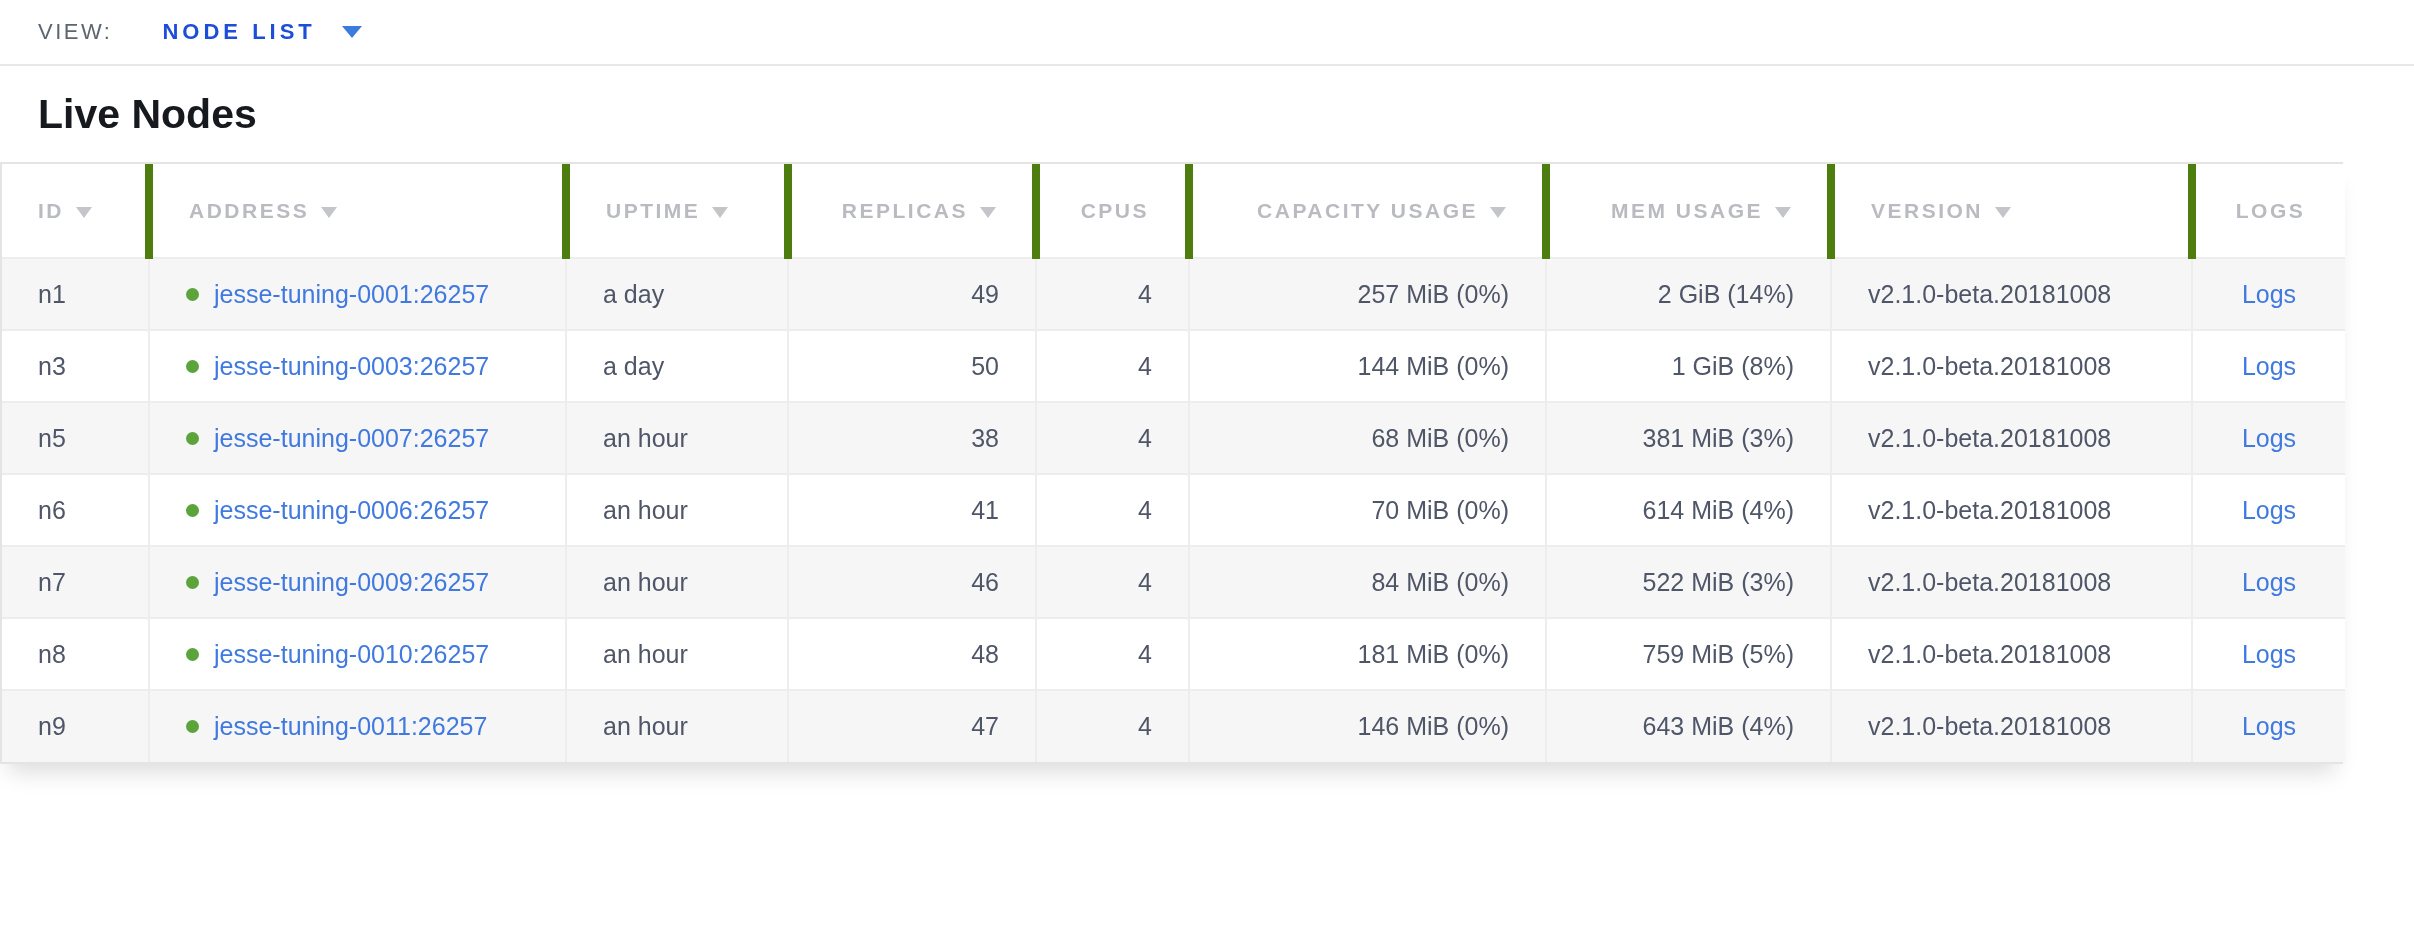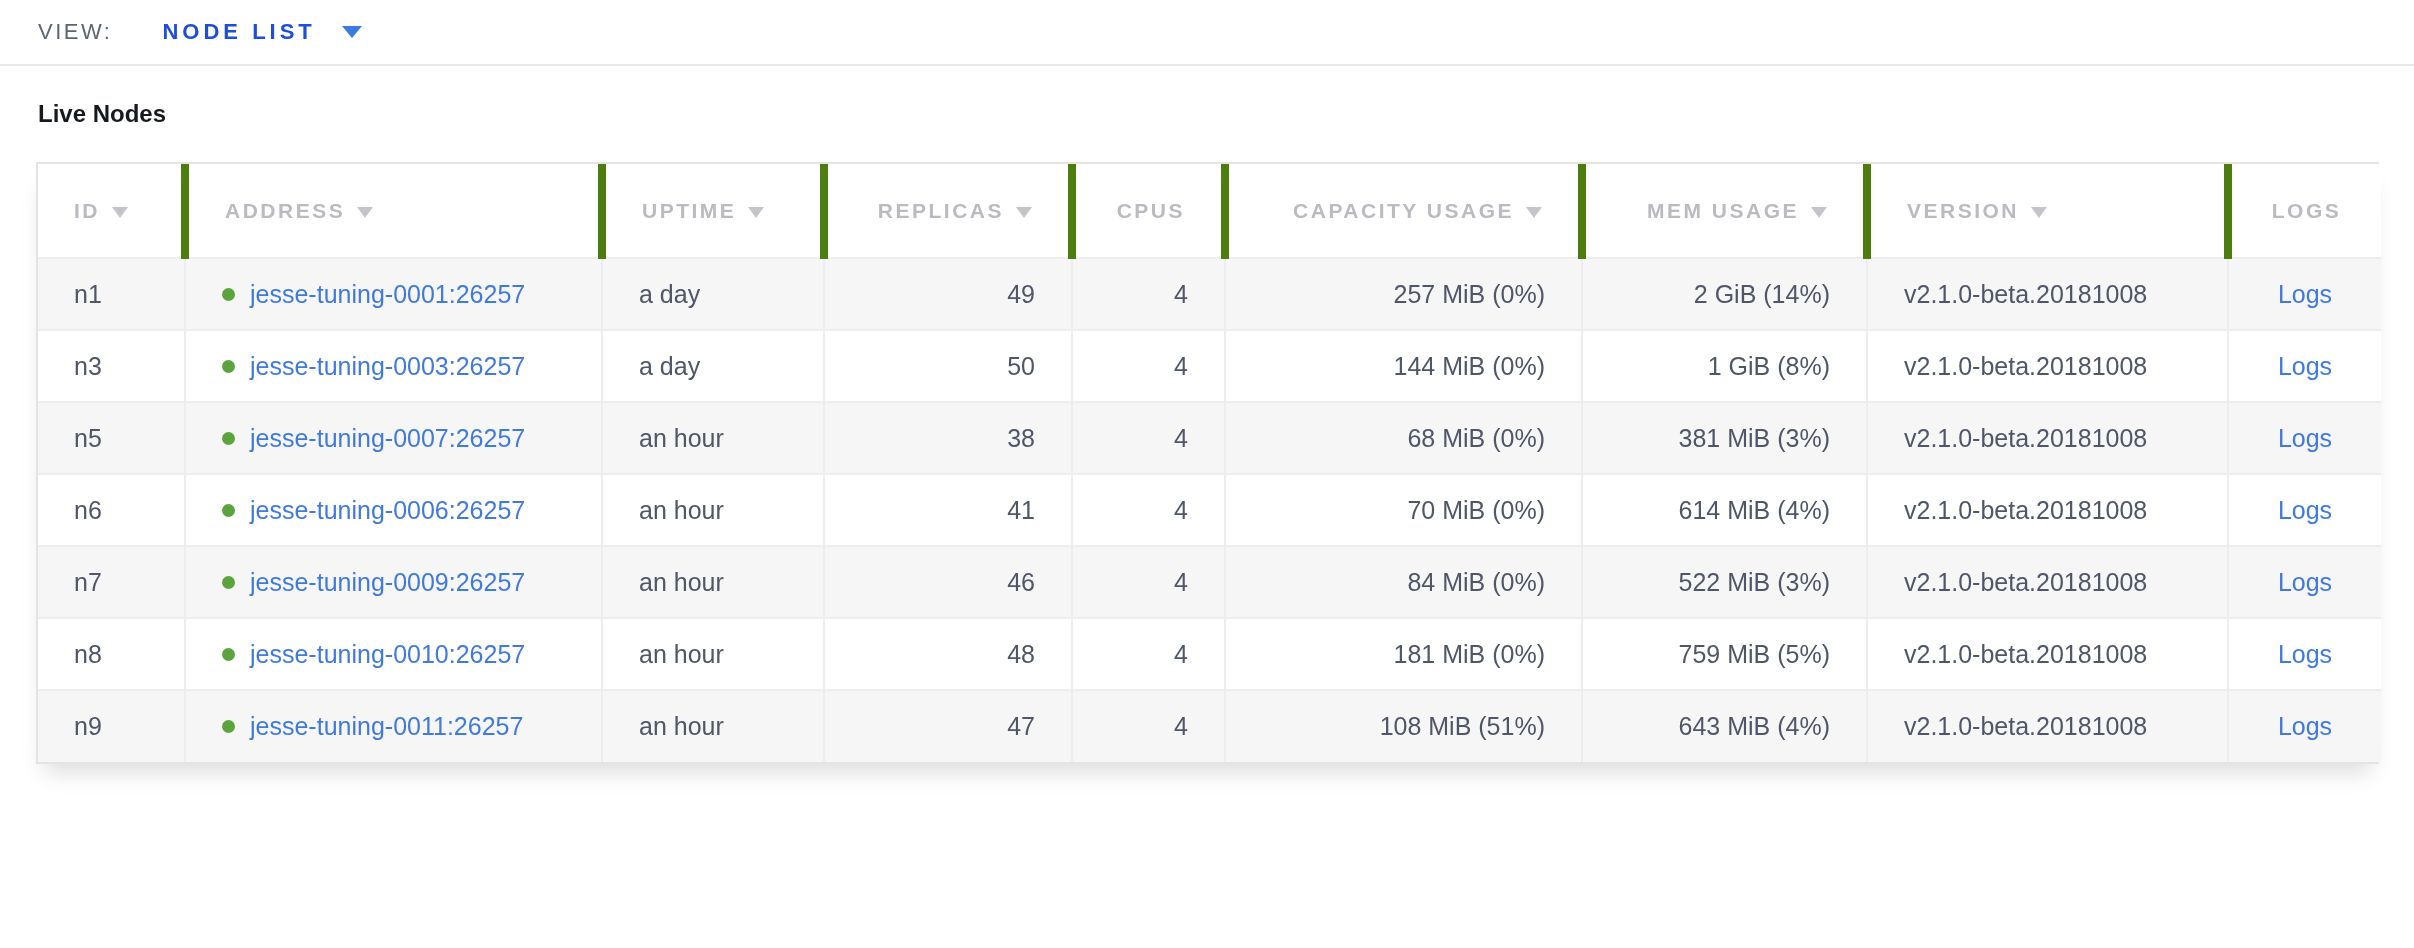--- a/index.html
+++ b/index.html
@@ -42,29 +42,28 @@
     width: 0; height: 0;
     border-left: 10px solid transparent;
     border-right: 10px solid transparent;
     border-top: 12px solid #3b7bdd;
     margin-left: 26px;
   }
 
   
   .page-title {
     margin: 28px 0 28px 38px;
-    font-size: 24px;
+    font-size: 41px;
     line-height: 40px;
     font-weight: bold;
     color: #16191d;
   }
 
   
   .table-card {
-    margin-left: 36px;
     width: 2343px;
     border: 2px solid #e4e4e4;
     background: #701a75;
     box-shadow: 0 16px 22px -8px rgba(0,0,0,0.14);
   }
   table.nodes-table {
     width: 100%;
     border-collapse: collapse;
     table-layout: fixed;
   }
@@ -273,20 +272,20 @@
           <td class="align-left">n9</td>
           <td class="align-left">
             <div class="addr">
               <span class="dot"></span>
               <a class="link" href="#">jesse-tuning-0011:26257</a>
             </div>
           </td>
           <td class="align-left">an hour</td>
           <td class="align-right">47</td>
           <td class="align-right">4</td>
-          <td class="align-right">108 MiB (51%)</td>
+          <td class="align-right">146 MiB (0%)</td>
           <td class="align-right">643 MiB (4%)</td>
           <td class="align-left">v2.1.0-beta.20181008</td>
           <td class="align-center"><a class="link" href="#">Logs</a></td>
         </tr>
       </tbody>
   </table>
 </div>
 
 </body></html>

